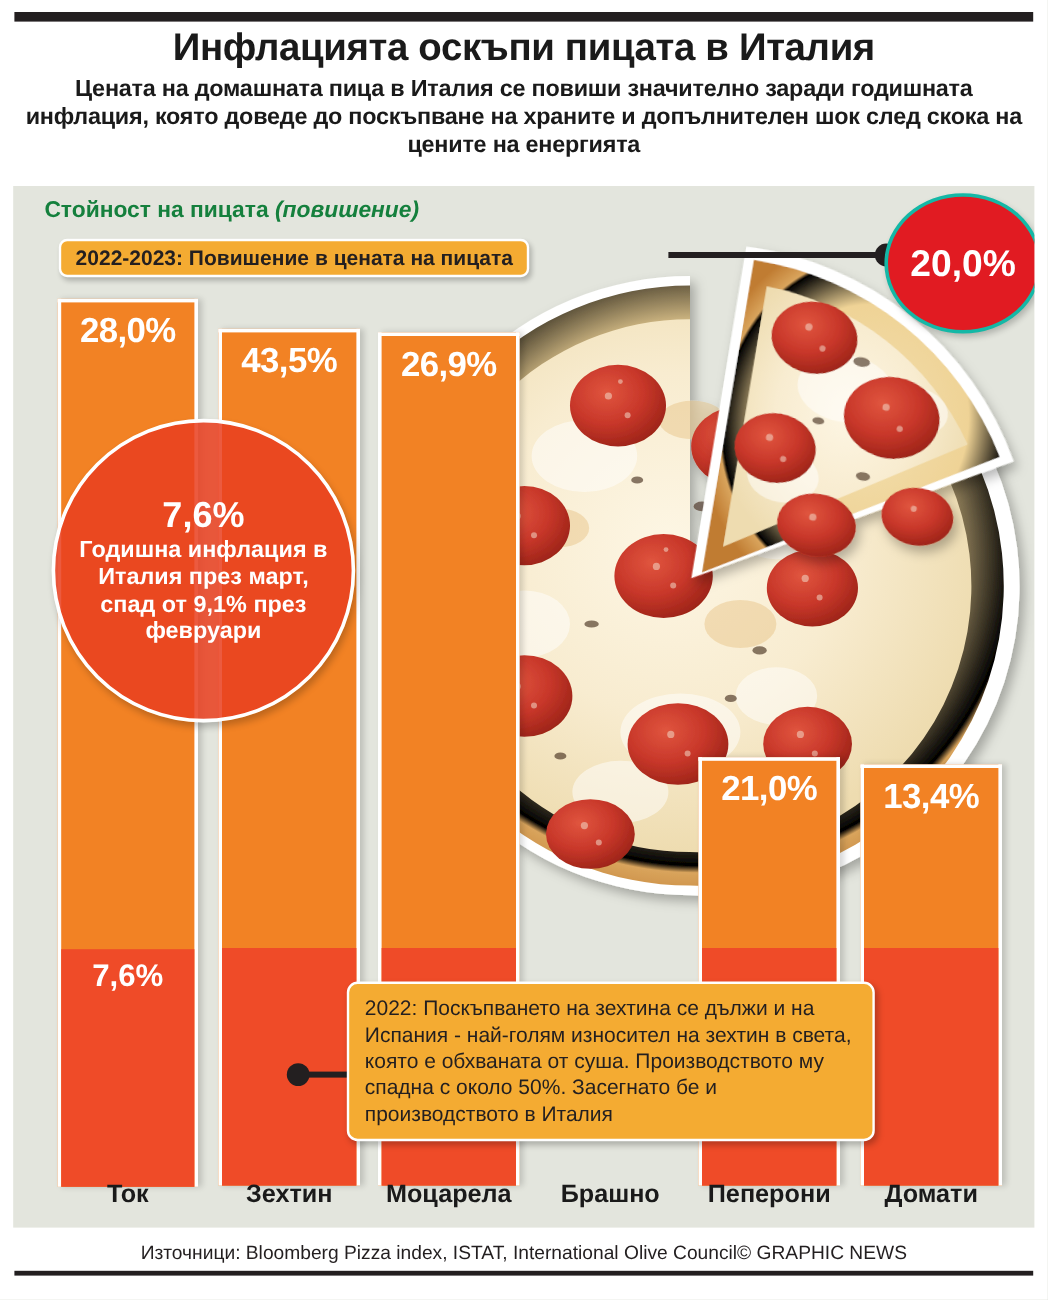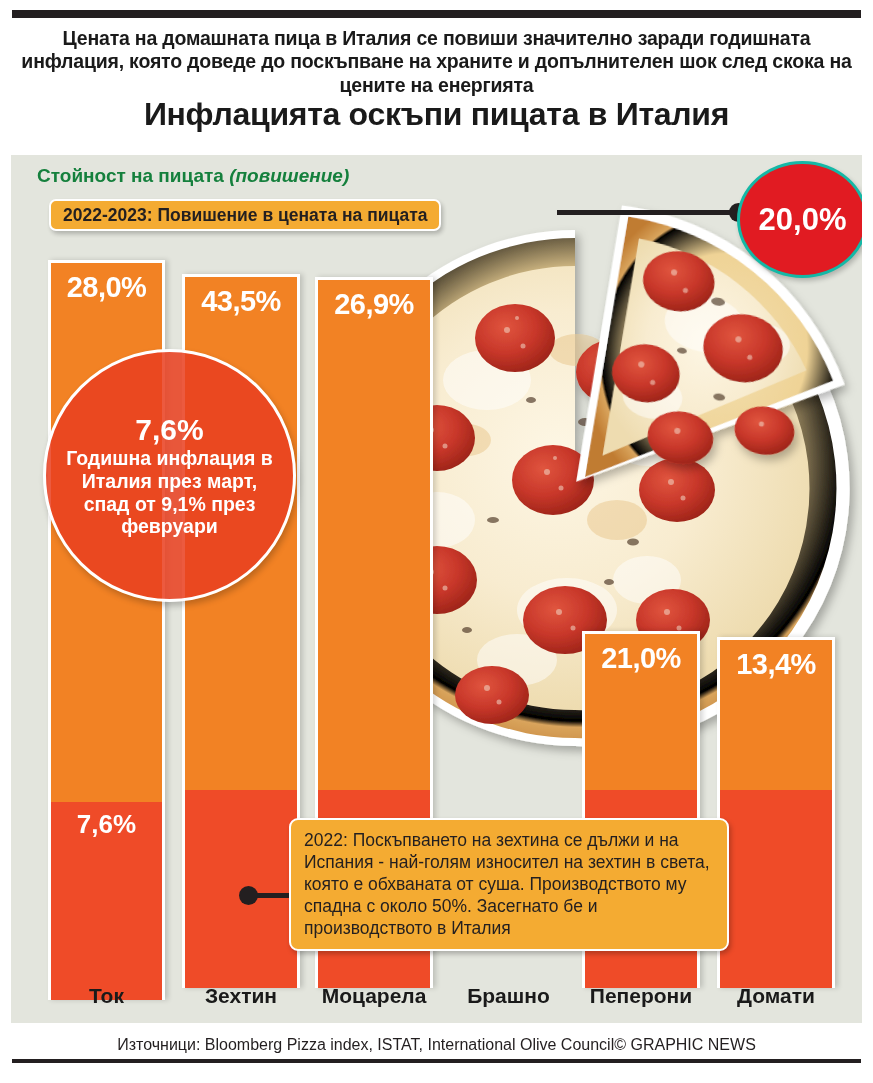--- a/index.html
+++ b/index.html
@@ -150,22 +150,22 @@
     position:absolute; left:12px; top:1059px; width:849px; height:4px;
     background:#231f20;
   }
 </style>
 </head>
 <body>
 
 <div id="top-rule"></div>
 
 <div id="headline">
+  <div id="title">Инфлацията оскъпи пицата в Италия</div>
   <div id="subtitle">Цената на домашната пица в Италия се повиши значително заради годишната инфлация, която доведе до поскъпване на храните и допълнителен шок след скока на цените на енергията</div>
-  <div id="title">Инфлацията оскъпи пицата в Италия</div>
 </div>
 
 <div id="panel">
 
   <div id="panel-title">
     <span>Стойност на пицата </span><em>(повишение)</em>
   </div>
 
   <div id="legend-pill">2022-2023: Повишение в цената на пицата</div>
   <div id="legend-connector"></div>
@@ -309,21 +309,21 @@
           <ellipse cx="120" cy="86" rx="7" ry="4"></ellipse>
           <ellipse cx="136" cy="180" rx="6" ry="3.5"></ellipse>
           <ellipse cx="92" cy="140" rx="5" ry="3"></ellipse>
         </g>
       </g>
     </svg>
   </div>
 
   <div id="plot">
 
-    <div class="bar" style="left:37px; top:105px; width:117px; height:740px;padding-left:17px;">
+    <div class="bar" style="left:37px; top:94px; width:117px; height:740px;padding-left:17px;">
       <div class="bar-base" style="height:198px;"></div>
       <div class="bar-value">28,0%</div>
       <div class="bar-base-value" style="top:auto; bottom:160px;">7,6%</div>
     </div>
 
     <div class="bar" style="left:171px; top:119px; width:118px; height:714px;">
       <div class="bar-base" style="height:198px;"></div>
       <div class="bar-value">43,5%</div>
     </div>
 

